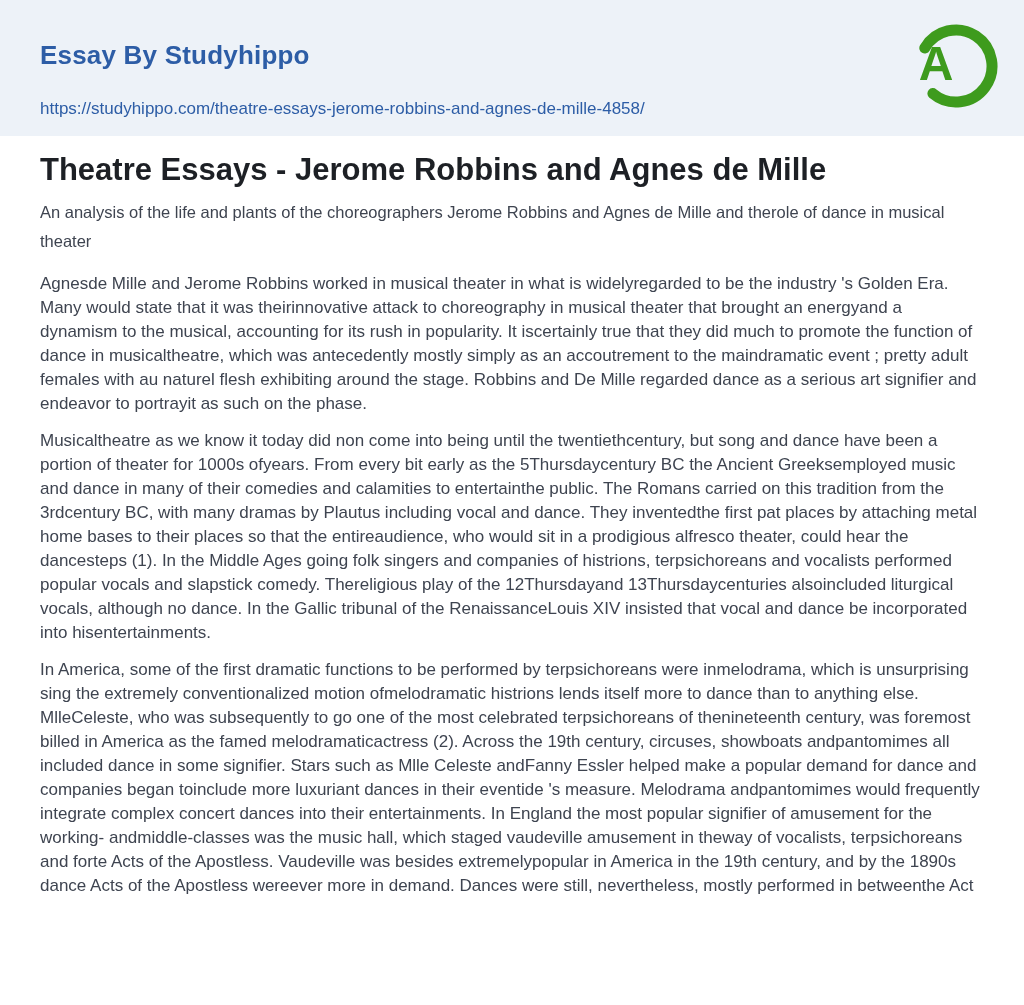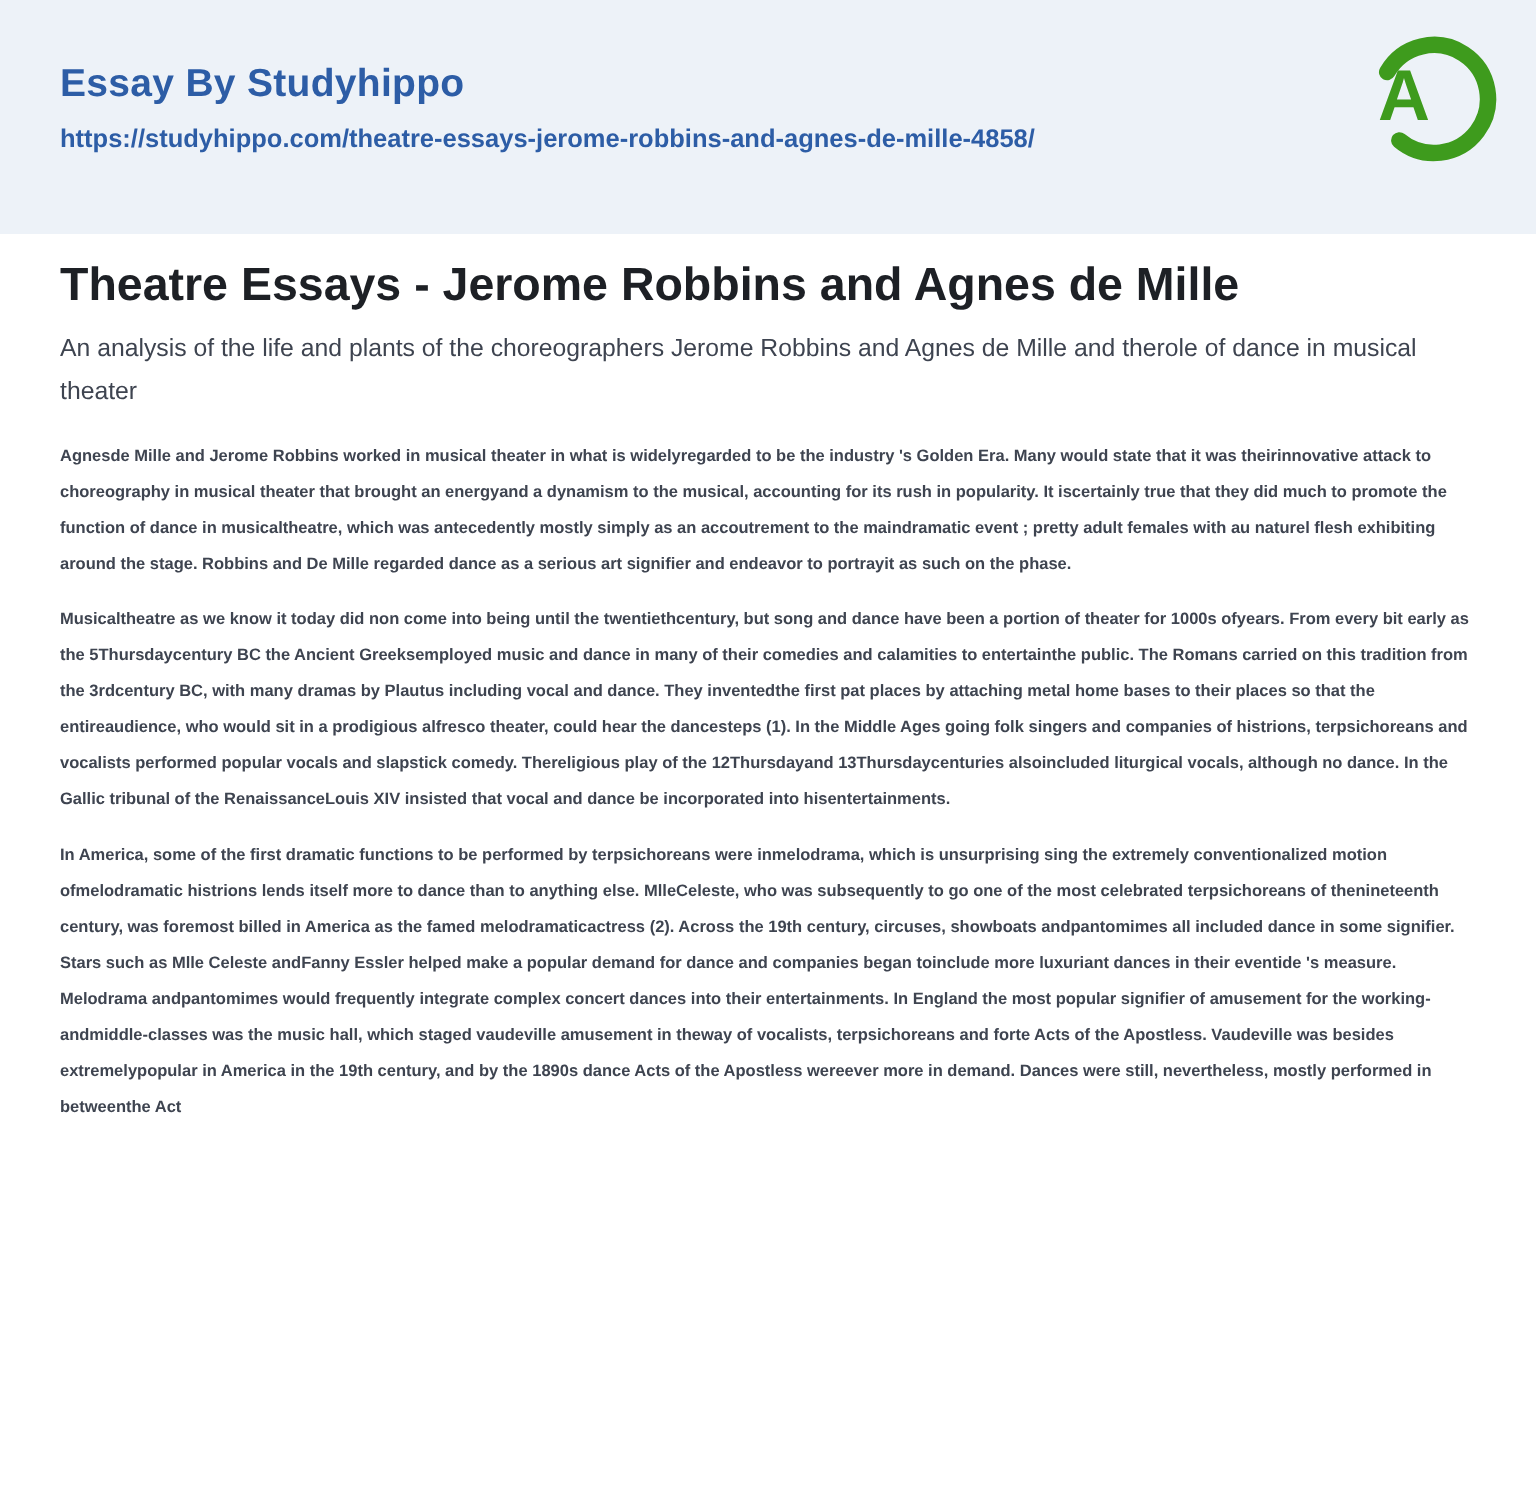--- a/index.html
+++ b/index.html
@@ -15,38 +15,38 @@
     -webkit-font-smoothing: antialiased;
   }
   .page {
     width: 1024px;
     height: 1005px;
     background: #ffffff;
     position: relative;
   }
   .header {
     background: var(--header-bg, #edf2f8);
-    height: 156px;
+    height: 136px;
     box-sizing: border-box;
     padding: 42px 130px 0 40px;
     position: relative;
   }
   .site-title {
     margin: 0;
     font-size: 26px;
     line-height: 26px;
     font-weight: 700;
     letter-spacing: 0.2px;
     color: var(--brand-blue, #2d5da6);
   }
   .page-url {
-    margin-top: 16px;
+    margin-top: 32px;
     font-size: 17px;
     line-height: 18px;
-    font-weight: 700;
+    font-weight: 400;
     color: var(--brand-blue, #2d5da6);
   }
   .logo {
     position: absolute;
     top: 23px;
     right: 25px;
     width: 86px;
     height: 86px;
   }
   .logo-arc {
@@ -74,23 +74,23 @@
   }
   .subtitle {
     margin: 10px 0 16px 0;
     font-size: 16.5px;
     line-height: 29px;
     font-weight: 400;
     color: var(--body-text, #3e4450);
   }
   .body-para {
     margin: 13px 0 0 0;
-    font-size: 11px;
+    font-size: 17px;
     line-height: 24px;
-    font-weight: 700;
+    font-weight: 400;
     color: var(--body-text, #3e4450);
   }
 </style>
 </head>
 <body>
 
 <div class="page">
 
   <header class="header">
     <div class="header-text">

